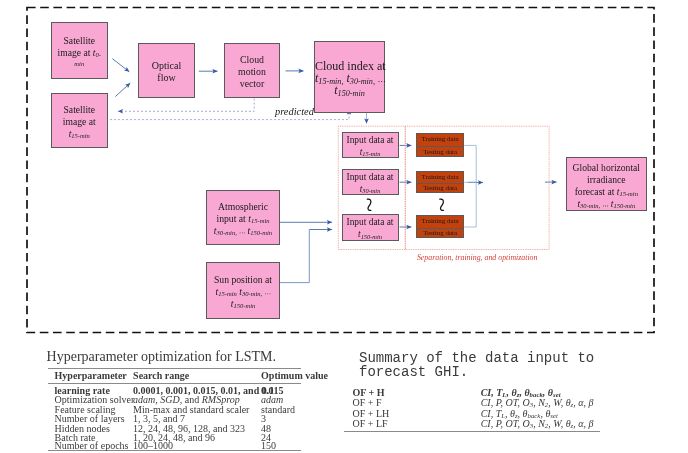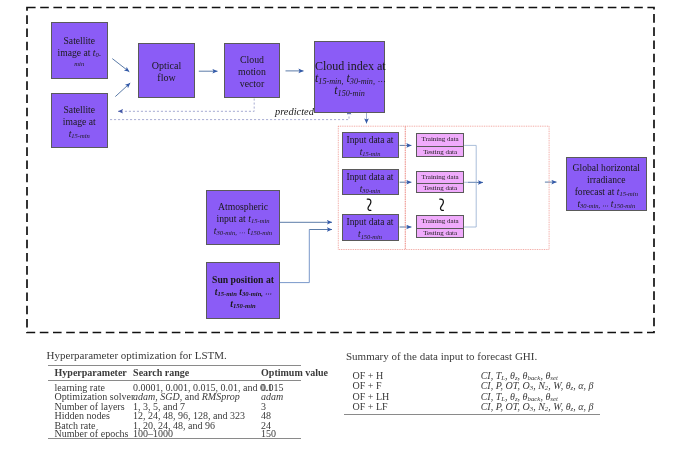--- a/index.html
+++ b/index.html
@@ -1,48 +1,48 @@
 <!DOCTYPE html>
 <html><head>
 <meta charset="utf-8">
 <style>
   html,body{margin:0;padding:0;}
   *{box-sizing:border-box;}
   body{width:688px;height:453px;background:#fff;font-family:"Liberation Serif",serif;color:#1a1a1a;overflow:hidden;}
   #page{position:relative;width:688px;height:453px;}
 
-  .box{position:absolute;border:1px solid #5a5a5a;background:#8b5cf6;box-sizing:border-box;}
+  .box{position:absolute;border:1px solid #5a5a5a;background:#f9a8d4;box-sizing:border-box;}
   .box > .lines{position:absolute;left:0;right:0;top:50%;transform:translateY(calc(-50% + var(--dy, 0px)));
     text-align:center;}
   .box .ln{white-space:nowrap;line-height:12.0px;}
   .box sub{font-size:0.68em;font-style:italic;letter-spacing:0.0em;line-height:0;position:relative;bottom:-0.2em;vertical-align:baseline;}
   .box i{font-style:italic;}
   #b-sat0 .ln:nth-child(3){line-height:9.8px;font-size:0.68em;}
   #b-sat0 .ln:nth-child(3) sub{font-size:1em;bottom:0;}
 
-  .ttgroup{position:absolute;border:0.9px solid #5a5a5a;background:#f0abfc;box-sizing:border-box;}
+  .ttgroup{position:absolute;border:0.9px solid #5a5a5a;background:#c2410c;box-sizing:border-box;}
   .ttgroup > div{display:flex;align-items:center;justify-content:center;text-align:center;
     font-size:7px;box-sizing:border-box;line-height:1;}
   .ttgroup > div > span{display:block;position:relative;top:-0.4px;}
   .ttgroup > div.sep{border-top:0.9px solid #5a5a5a;}
   .redlabel{position:absolute;color:#d6403c;font-style:italic;text-align:center;font-size:7.85px;line-height:9.6px;}
   .redlabel .ln{white-space:nowrap;}
 
   svg.ov{position:absolute;left:0;top:0;width:688px;height:453px;overflow:visible;pointer-events:none;}
 
   
   .tbl{position:absolute;font-family:"Liberation Serif",serif;color:#3a3a3a;}
-  .tbl .cap{font-size:11px;line-height:1;}
+  .tbl .cap{font-size:14px;line-height:1;}
   .tbl table{border-collapse:collapse;font-size:10px;width:100%;table-layout:fixed;}
   .tbl th{text-align:left;font-weight:bold;padding:0 0 0 6.5px;height:14px;line-height:14px;vertical-align:middle;
      border-top:0.8px solid #8a8a8a;border-bottom:0.8px solid #8a8a8a;white-space:nowrap;}
   .tbl td{text-align:left;padding:0 0 0 6.5px;height:9.4px;vertical-align:middle;line-height:9.4px;white-space:nowrap;}
   .tbl tr.last td{border-bottom:0.8px solid #8a8a8a;height:7.8px;line-height:8px;vertical-align:top;}
   .tbl table.t2 tr.last td{padding-bottom:1px;}
-  .tbl tr.firstrow td{padding-top:2.0px;}
+  .tbl tr.firstrow td{padding-top:2.0px;font-weight:bold;}
   .tbl table.t2 td{height:10.5px;line-height:10.5px;padding-left:8.5px;}
   .tbl table.t2 th{padding-left:8.5px;}
   .tbl table.t2 tr.firstrow td{padding-top:3px;}
   .tbl sub{font-size:0.68em;line-height:0;vertical-align:-0.18em;position:static;}
   .tbl i{font-style:italic;}
 </style>
 </head>
 <body>
 
 <div id="page">
@@ -138,21 +138,21 @@
       </div>
     </div>
 
   <div class="box" style="--dy:0.5px;left:206px;top:190px;width:74px;height:55px;font-size:9.7px;">
       <div class="lines">
         <div class="ln">Atmospheric</div>
         <div class="ln">input at <i>t<sub>15-min</sub></i></div>
         <div class="ln"><i>t<sub>30-min, ⋯</sub> t<sub>150-min</sub></i></div>
       </div>
     </div>
-  <div class="box" style="--dy:0.5px;left:206px;top:262px;width:74px;height:57px;font-size:9.7px;font-weight:bold;">
+  <div class="box" style="--dy:0.5px;left:206px;top:262px;width:74px;height:57px;font-size:9.7px;">
       <div class="lines">
         <div class="ln">Sun position at</div>
         <div class="ln"><i>t<sub>15-min</sub> t<sub>30-min, ⋯</sub></i></div>
         <div class="ln"><i>t<sub>150-min</sub></i></div>
       </div>
     </div>
 
   <div class="box" style="--dy:0.5px;left:341.5px;top:132px;width:57px;height:25.6px;font-size:9.4px;">
       <div class="lines">
         <div class="ln">Input data at</div>
@@ -199,20 +199,21 @@
 
   <div class="box" style="--dy:1.6px;left:565.8px;top:157px;width:81px;height:54px;font-size:9.6px;">
       <div class="lines">
         <div class="ln">Global horizontal</div>
         <div class="ln">irradiance</div>
         <div class="ln">forecast at <i>t<sub>15-min</sub></i></div>
         <div class="ln"><i>t<sub>30-min, ⋯</sub> t<sub>150-min</sub></i></div>
       </div>
     </div>
 
+  <div class="redlabel" style="left:405.3px;top:253px;width:143.8px;">Separation, training, and optimization</div>
 
   <div style="position:absolute;left:275px;top:106.5px;font-style:italic;font-size:10.4px;line-height:10.4px;">predicted</div>
 
   <div class="tbl" style="left:48.1px;top:349.5px;width:253px;">
     <div class="cap" style="margin-left:-1.5px;">Hyperparameter optimization for LSTM.</div>
     <table style="margin-top:4.5px;">
         <tbody id="t1body">
           <tr>
             <th style="width:78.5px">Hyperparameter</th>
             <th style="width:128px">Search range</th>
@@ -222,20 +223,25 @@
             <td>learning rate</td>
             <td>0.0001, 0.001, 0.015, 0.01, and 0.1</td>
             <td>0.015</td>
           </tr>
           <tr class="">
             <td>Optimization solver</td>
             <td><i>adam</i>, <i>SGD</i>, and <i>RMSprop</i></td>
             <td><i>adam</i></td>
           </tr>
           <tr class="">
+            <td>Feature scaling</td>
+            <td>Min-max and standard scaler</td>
+            <td>standard</td>
+          </tr>
+          <tr class="">
             <td>Number of layers</td>
             <td>1, 3, 5, and 7</td>
             <td>3</td>
           </tr>
           <tr class="">
             <td>Hidden nodes</td>
             <td>12, 24, 48, 96, 128, and 323</td>
             <td>48</td>
           </tr>
           <tr class="">
@@ -246,21 +252,21 @@
           <tr class=" last">
             <td>Number of epochs</td>
             <td>100–1000</td>
             <td>150</td>
           </tr>
         </tbody>
       </table>
   </div>
 
   <div class="tbl" style="left:344px;top:350.6px;width:256.4px;">
-    <div class="cap" style="margin-left:2px;">Summary of the data input to forecast GHI.</div>
+    <div class="cap" style="margin-left:15px;font-family:Liberation Mono, monospace;">Summary of the data input to forecast GHI.</div>
     <table class="t2" style="margin-top:6px;">
         <tbody id="t2body">
           <tr class="firstrow">
             <td>OF + H</td>
             <td><i>CI, T<sub>L</sub>, θ<sub>z</sub>, θ<sub>back</sub>, θ<sub>set</sub></i></td>
           </tr>
           <tr class="">
             <td>OF + F</td>
             <td><i>CI, P, OT, O<sub>3</sub>, N<sub>2</sub>, W, θ<sub>z</sub>, α, β</i></td>
           </tr>

